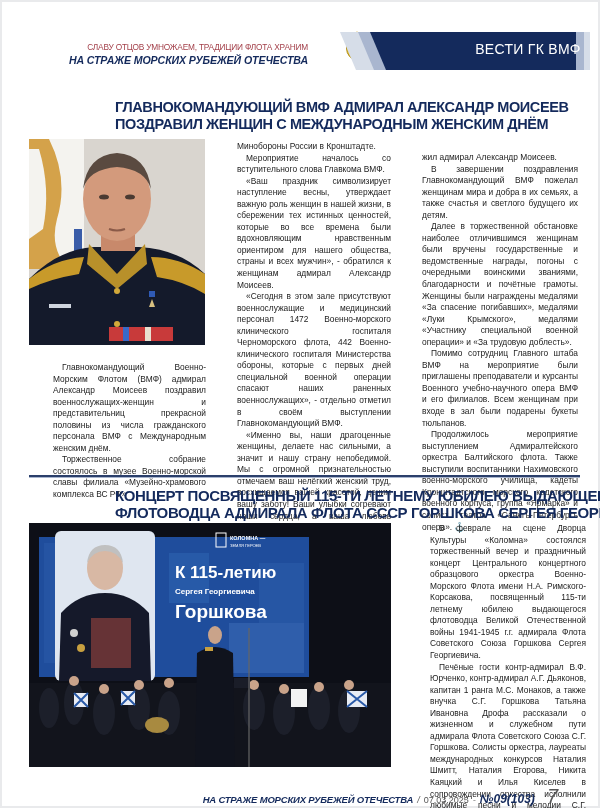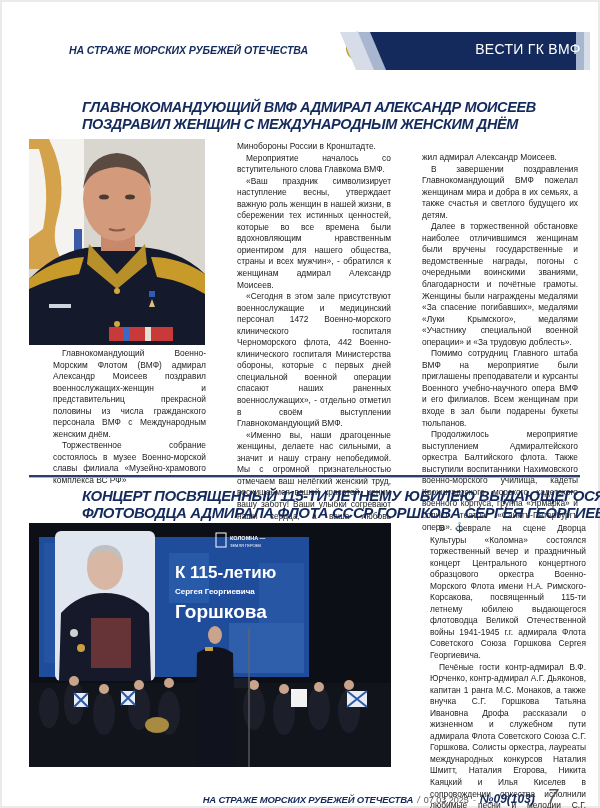--- a/index.html
+++ b/index.html
@@ -9,34 +9,34 @@
 
   
   .hdr-slogan { position: absolute; right: 290px; top: 40px; text-align: right; }
   .hdr-slogan .sub { font-size: 8.3px; color: #a3404a; letter-spacing: -0.2px; white-space: nowrap; }
   .hdr-slogan .main { font-size: 10.6px; font-weight: bold; font-style: italic; color: #142a5c; margin-top: 2px; white-space: nowrap; letter-spacing: -0.1px; }
   .emblem { position: absolute; left: 343px; top: 28px; width: 24px; height: 32px; }
   .ribbon { position: absolute; left: 338px; top: 30px; width: 260px; height: 38px; }
   .ribbon-label { position: absolute; left: 458px; top: 39px; width: 120px; text-align: center; color: #ffffff; font-size: 14px; letter-spacing: 0.3px; margin-left: 8px; }
 
   
-  .title { position: absolute; font-weight: bold; font-style: italic; color: #142a5c; font-size: 14.5px; line-height: 17px; letter-spacing: -0.4px; text-transform: uppercase; white-space: nowrap; }
+  .title { position: absolute; font-weight: bold; color: #142a5c; font-size: 14.5px; line-height: 17px; letter-spacing: -0.4px; text-transform: uppercase; white-space: nowrap; margin-left: 33px; }
   .title1 { left: 80px; top: 97px; }
   .title2 { left: 80px; top: 485px; font-size: 15px; }
 
   
   .photo { position: absolute; overflow: hidden; }
   .photo1 { left: 27px; top: 137px; width: 176px; height: 206px; }
   .photo2 { left: 27px; top: 521px; width: 362px; height: 316px; }
 
   
   .col { position: absolute; font-size: 8.4px; line-height: 11.55px; text-align: justify; color: #222; hyphens: auto; }
   .col p { text-indent: 9px; padding-left: 24px; }
   .col p.noindent { text-indent: 0; }
-  .c1 { left: 27px; top: 346px; width: 177px; }
+  .c1 { left: 27px; top: 360px; width: 177px; }
   .c2 { left: 211px; top: 139px; width: 178px; }
   .c3 { left: 396px; top: 150px; width: 180px; }
   .c4 { left: 396px; top: 521px; width: 180px; margin-left: 8px; }
 
   .divider { position: absolute; left: 27px; top: 473px; width: 551px; height: 3px; background: #2b3f6b; border-bottom: 1px solid #a9b6cf; }
 
   .anchor { color: #2d6bb5; font-size: 9px; }
 
   
   .footer { position: absolute; right: 40px; top: 774px; white-space: nowrap; display: flex; align-items: baseline; gap: 4px; }
@@ -45,20 +45,21 @@
   .footer .date { font-size: 9px; color: #555; margin-top: 19px; }
   .footer .issue { font-weight: bold; font-style: italic; font-size: 12px; color: #142a5c; }
   .footer .pnum { font-size: 20px; color: #555; font-style: italic; margin-left: 8px; font-weight: normal; }
 </style>
 </head>
 <body>
 
 <div class="page">
 
   <div class="hdr-slogan">
+    <div class="sub">СЛАВУ ОТЦОВ УМНОЖАЕМ, ТРАДИЦИИ ФЛОТА ХРАНИМ</div>
     <div class="main">НА СТРАЖЕ МОРСКИХ РУБЕЖЕЙ ОТЕЧЕСТВА</div>
   </div>
 
   <svg class="emblem" viewBox="0 0 24 32">
     <path d="M12 1 L14 5 L10 5 Z" fill="#c9a227"></path>
     <ellipse cx="12" cy="18" rx="10.5" ry="12" fill="#e0c13a" stroke="#b08a12" stroke-width="1"></ellipse>
     <path d="M6 11 L18 11 L18 21 Q18 27 12 28 Q6 27 6 21 Z" fill="#1b1b1b"></path>
     <path d="M12 13 L12 25 M9 16 L15 16 M8.5 22 Q12 26 15.5 22" stroke="#e0c13a" stroke-width="1.2" fill="none"></path>
   </svg>
 

